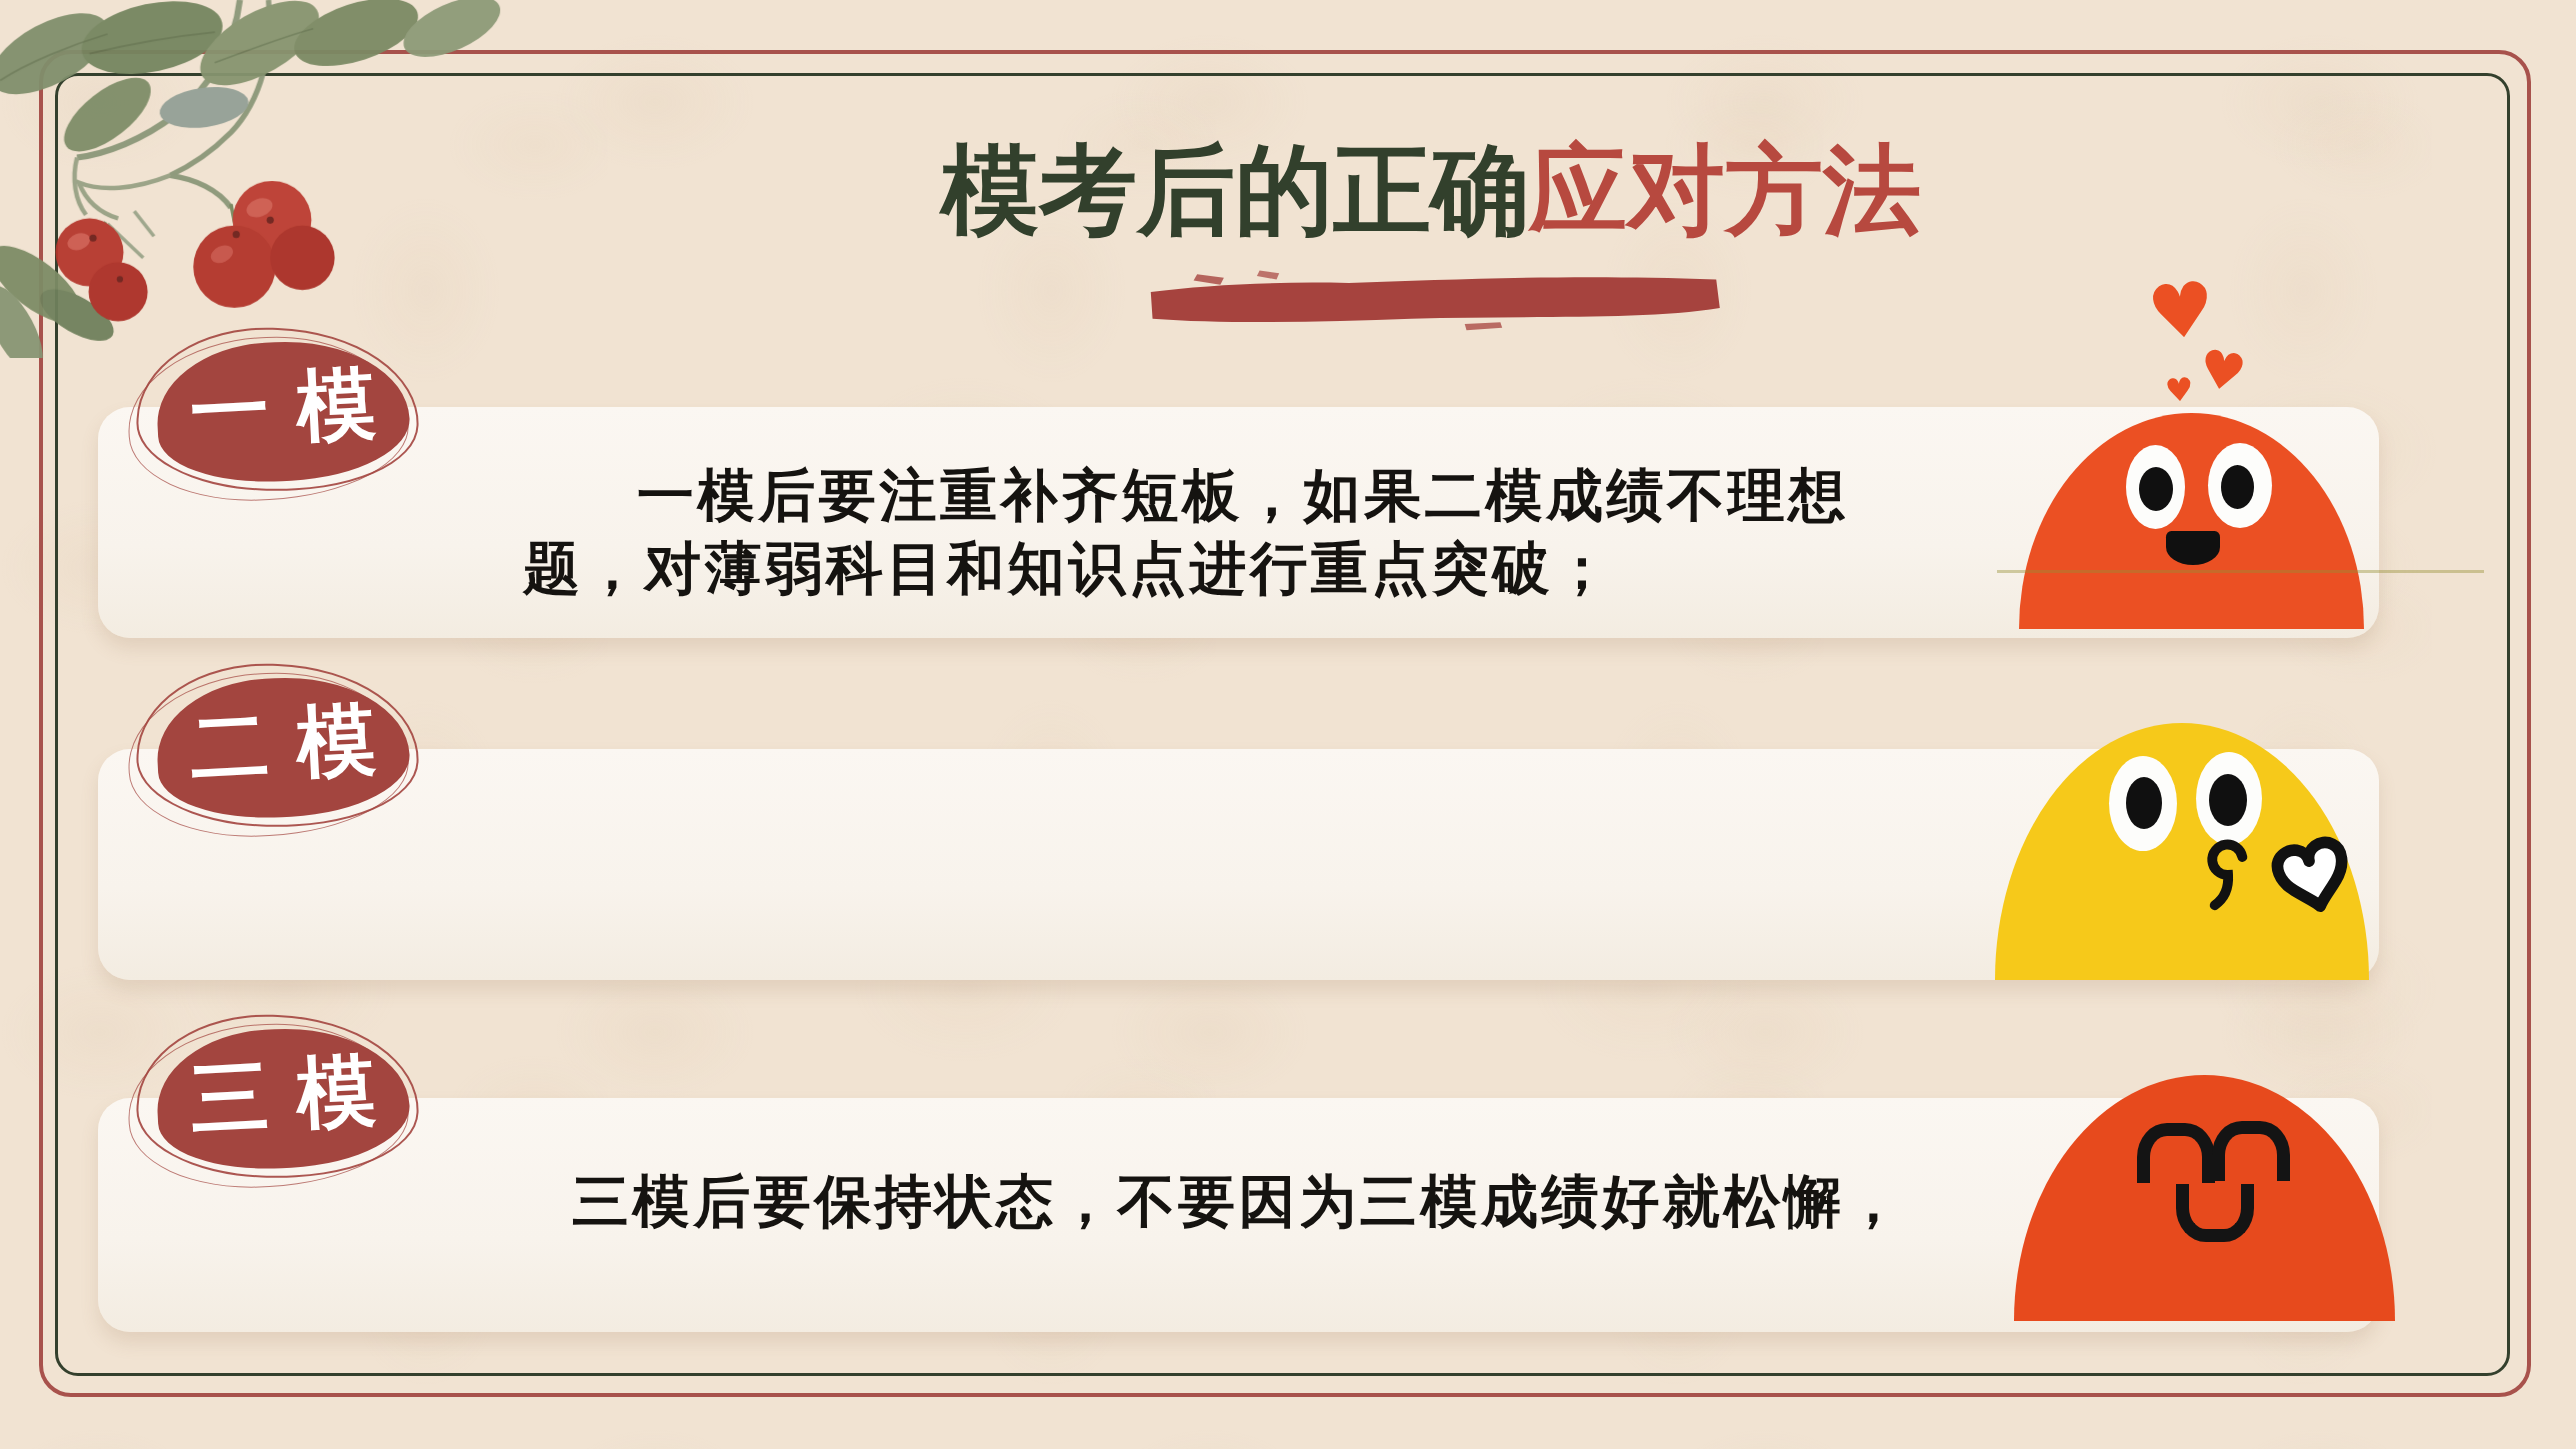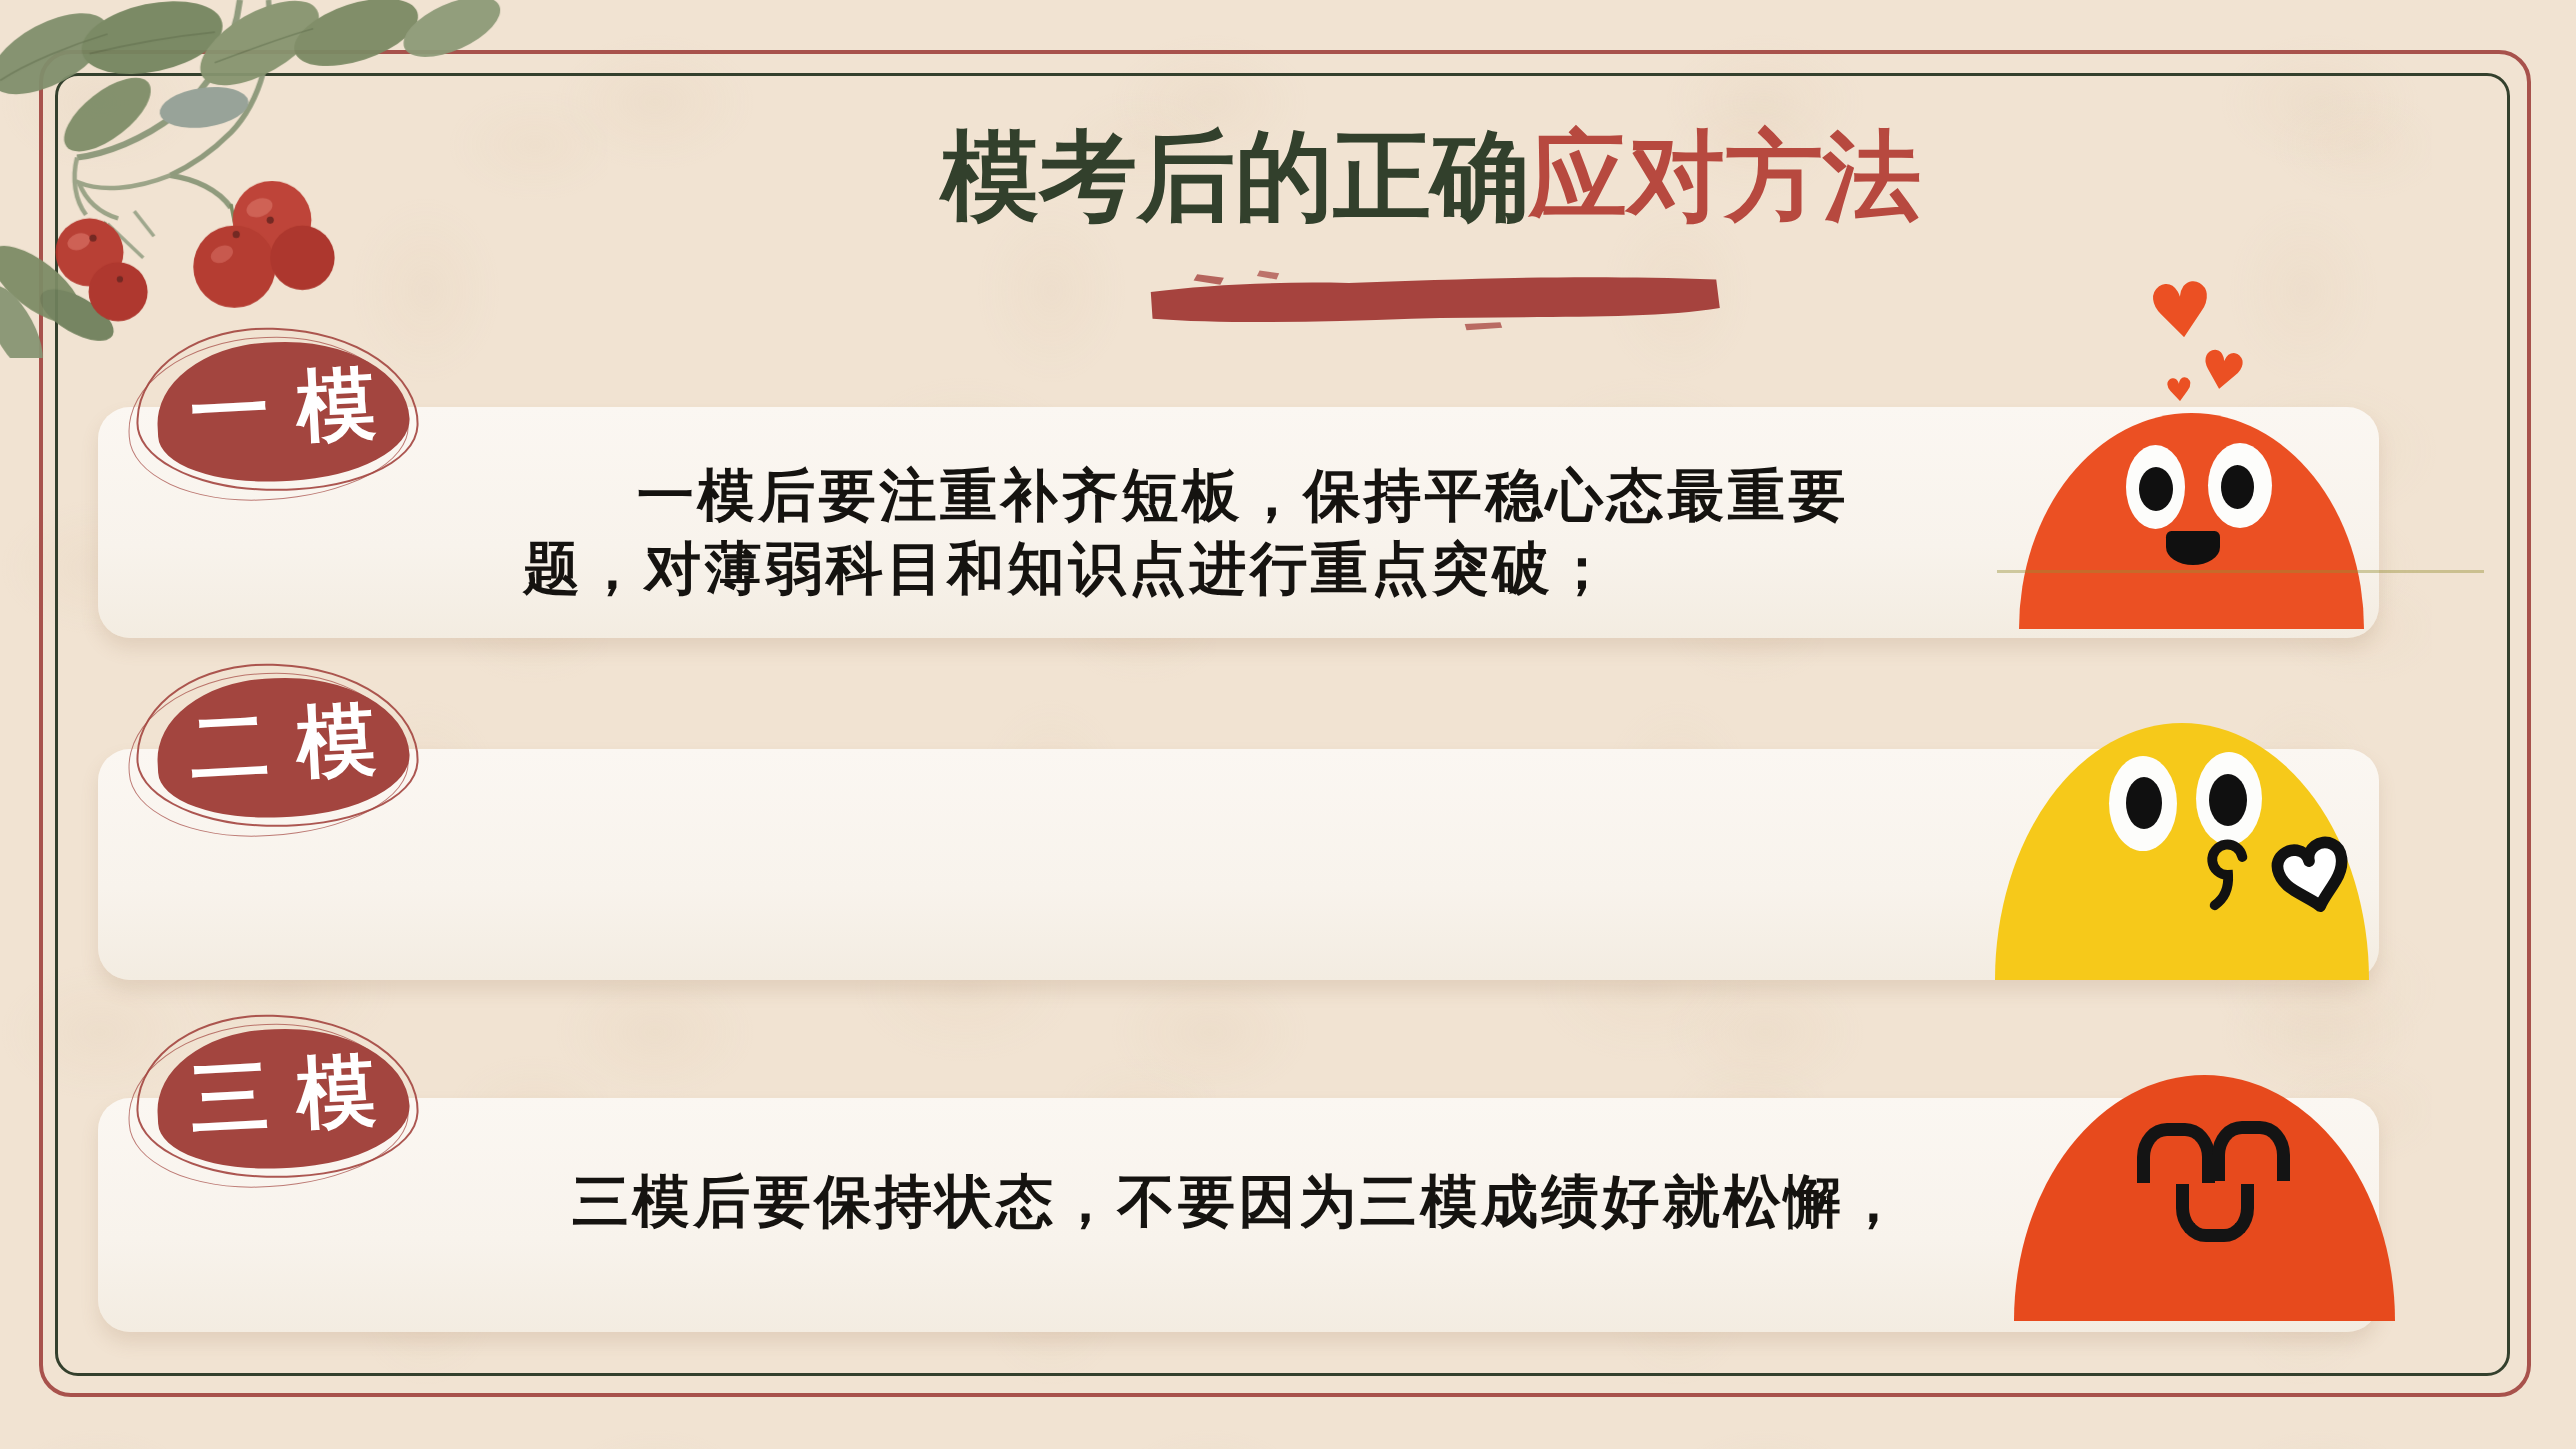--- a/index.html
+++ b/index.html
@@ -27,21 +27,21 @@
     border-radius:32px;
   }
   .frame-green{
     position:absolute;left:55px;top:73px;right:66px;bottom:73px;
     border:3.6px solid var(--frame_green,#34402d);
     border-radius:23px;
   }
 
   
   .title{
-    position:absolute;left:941px;top:106px;
+    position:absolute;left:941px;top:120px;
     font-size:98px;line-height:143px;font-weight:600;
     letter-spacing:0px;white-space:nowrap;z-index:8;
   }
   .title .t-green{color:var(--title_green,#32402c);}
   .title .t-red{color:var(--title_red,#b7493f);}
   .brush-underline{position:absolute;left:1143px;top:267px;width:581px;height:66px;z-index:7;}
 
   
   .panel{
     position:absolute;left:98px;width:2281px;
@@ -145,21 +145,21 @@
 
   <div class="panel panel-1"></div>
   <div class="badge badge-1">
     <div class="outline1"></div>
     <div class="outline2"></div>
     <div class="blob">
       <span class="label">一 模</span>
     </div>
   </div>
   <div class="row-text text-1">
-    <div class="indent">一模后要注重补齐短板，保持平稳心态最重要</div>
+    <div class="indent">一模后要注重补齐短板，如果二模成绩不理想</div>
     <div>题，对薄弱科目和知识点进行重点突破；</div>
   </div>
 
   <span class="heart" style="left:2148px;top:274px;font-size:75px;transform:rotate(-6deg);">♥</span>
   <span class="heart" style="left:2199px;top:345px;font-size:52px;transform:rotate(10deg);">♥</span>
   <span class="heart" style="left:2165px;top:374px;font-size:32px;transform:rotate(-4deg);">♥</span>
   <div class="dome dome-love">
     <div class="eye-white" style="left:107px;top:32px;width:59px;height:84px;">
       <div class="pupil" style="left:12.5px;top:21.5px;width:34px;height:44px;"></div>
     </div>

